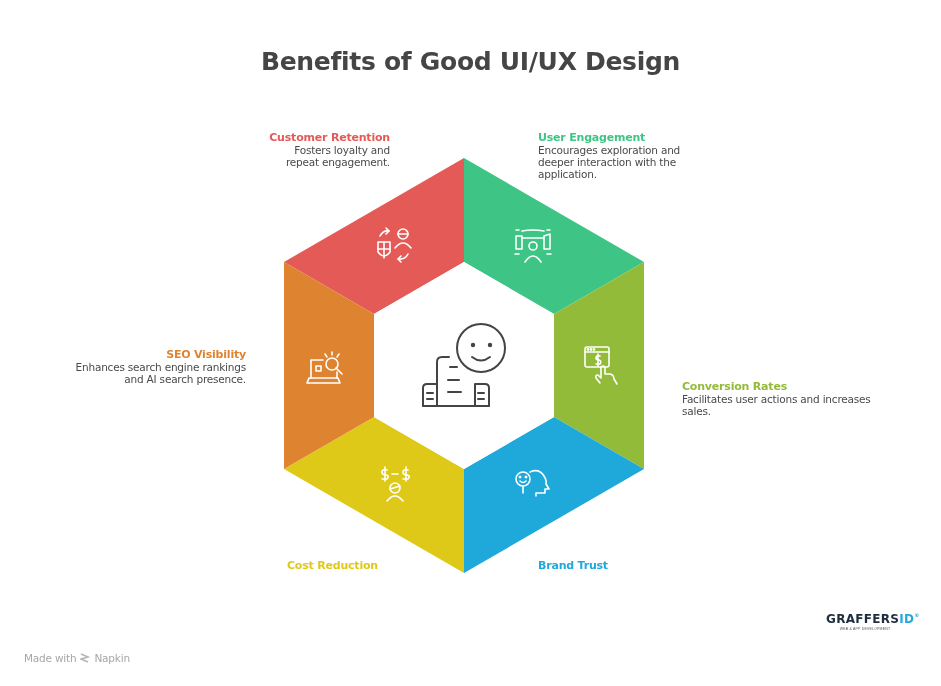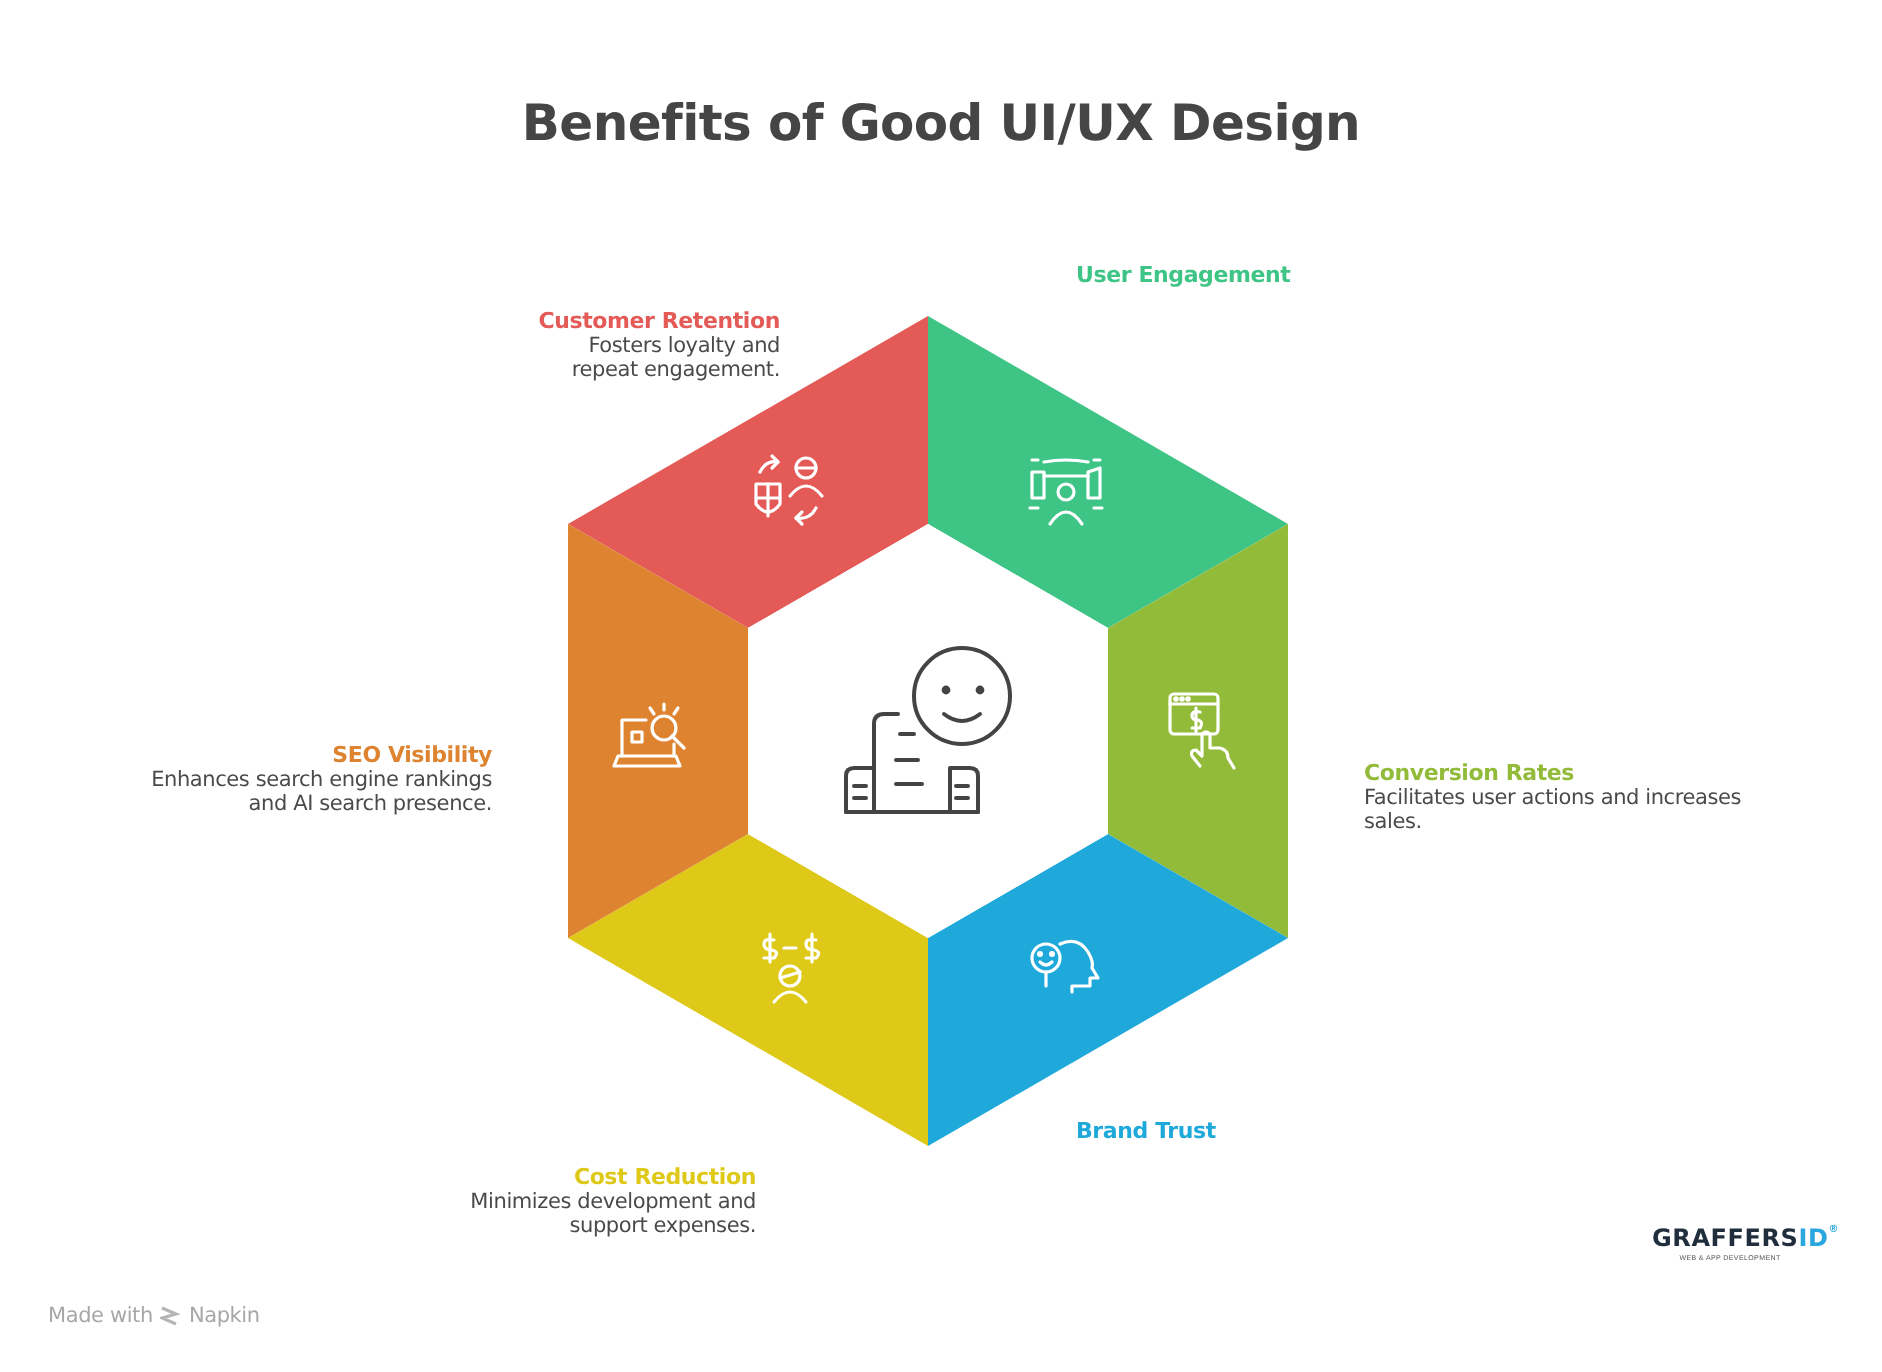--- a/index.html
+++ b/index.html
@@ -1,20 +1,20 @@
 <!DOCTYPE html>
 <html><head>
 <meta charset="utf-8">
 <style>
   html, body { margin: 0; padding: 0; background: #ffffff; }
   body { width: 941px; height: 686px; position: relative; overflow: hidden; font-family: "Liberation Sans", sans-serif; }
   .title { position: absolute; left: 0; top: 47px; width: 941px; text-align: center; font-size: 25px; font-weight: bold; color: #454545; font-family: "DejaVu Sans", sans-serif; letter-spacing: -0.3px; }
   .label { position: absolute; width: 210px; font-size: 10.5px; line-height: 12px; color: #4a4a4a; font-family: "DejaVu Sans", sans-serif; letter-spacing: -0.2px; }
   .label .head { display: block; font-weight: bold; font-size: 11px; line-height: 13px; }
-  .label.right-align { text-align: right; margin-top: 23px; }
+  .label.right-align { text-align: right; }
   .label.left-align { text-align: left; }
   svg.diagram { position: absolute; left: 0; top: 0; }
   .footer { position: absolute; left: 24px; top: 652px; font-size: 10.5px; color: #a7a7a7; font-family: "DejaVu Sans", sans-serif; letter-spacing: -0.2px; display: flex; align-items: center; gap: 4px; }
   .logo { position: absolute; left: 826px; top: 612px; width: 86px; }
   .logo .brand { font-size: 12px; font-weight: bold; color: #1f2d3d; letter-spacing: 0.3px; font-family: "DejaVu Sans", sans-serif; }
   .logo .brand .id { color: #2aa7de; }
   .logo .tag { font-size: 3.5px; color: #555; letter-spacing: 0.2px; margin-top: 1px; text-align: center; width: 78px; }
   .logo .sup { font-size: 5px; vertical-align: top; color: #2aa7de; }
 </style>
 </head>
@@ -112,34 +112,34 @@
   </g>
 </svg>
 
 <div class="label right-align" style="left:180px; top:131px;">
   <span class="head" style="color:#e35a57;">Customer Retention</span>
   <span style="display:inline-block; width:125px;">Fosters loyalty and repeat engagement.</span>
 </div>
 
 <div class="label left-align" style="left:538px; top:131px; width:180px;">
   <span class="head" style="color:#3ec585;">User Engagement</span>
+  <span>Encourages exploration and deeper interaction with the application.</span>
 </div>
 
 <div class="label left-align" style="left:682px; top:348px; width:190px;">
   <span class="head" style="color:#93bb3a;margin-top:32px;">Conversion Rates</span>
   <span>Facilitates user actions and increases sales.</span>
 </div>
 
 <div class="label left-align" style="left:538px; top:559px; width:185px;">
   <span class="head" style="color:#1fa9db;">Brand Trust</span>
 </div>
 
 <div class="label right-align" style="left:188px; top:559px; width:190px;">
   <span class="head" style="color:#dfc918;">Cost Reduction</span>
-  <span style="display:inline-block; width:175px;">Minimizes development and support expenses.</span>
 </div>
 
 <div class="label right-align" style="left:56px; top:348px; width:190px;">
   <span class="head" style="color:#de8430;">SEO Visibility</span>
   <span style="display:inline-block; width:180px;">Enhances search engine rankings and AI search presence.</span>
 </div>
 
 <div class="logo">
   <div class="brand"><span>GRAFFERS</span><span class="id">ID</span><span class="sup">®</span></div>
   <div class="tag">WEB &amp; APP DEVELOPMENT</div>

